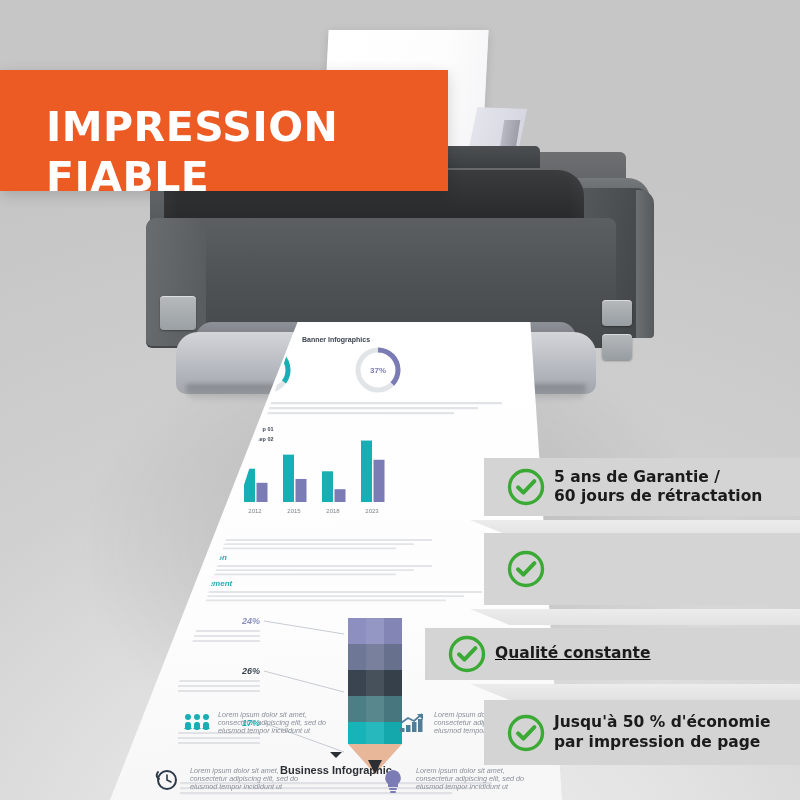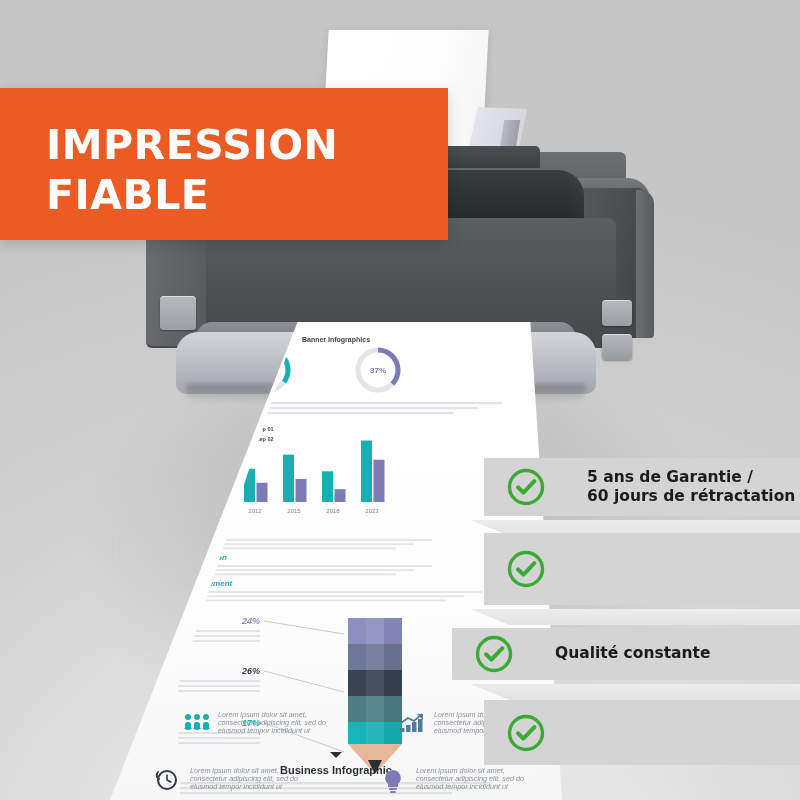--- a/index.html
+++ b/index.html
@@ -69,27 +69,27 @@
     background:linear-gradient(180deg,rgba(90,92,96,.45),rgba(90,92,96,0));
     border-radius:0 0 14px 14px;filter:blur(2px);}
   
   .sheet{position:absolute;left:110px;top:322px;width:452px;height:478px;
     background:linear-gradient(178deg,#ffffff 0%,#fdfdfd 60%,#f6f6f7 100%);
     clip-path:polygon(41.5% 0%, 93% 0%, 100% 100%, 0% 100%);
     box-shadow:0 0 24px rgba(0,0,0,.10);}
   .sheet-inner{position:absolute;left:110px;top:322px;width:452px;height:570px;
     clip-path:polygon(41.5% 0%, 93% 0%, 100% 100%, 0% 100%);overflow:hidden;}
   
-  .banner{position:absolute;left:0;top:70px;width:448px;height:152px;background:#ec5b23;
-    box-shadow:0 4px 14px rgba(0,0,0,.16);margin-top:18px;}
+  .banner{position:absolute;left:0;top:70px;width:448px;height:121px;background:#ec5b23;
+    box-shadow:0 4px 14px rgba(0,0,0,.16);}
   .banner h1{margin:0;position:absolute;left:46px;top:32px;color:#fff;
     font-size:41px;line-height:50px;font-weight:bold;letter-spacing:.5px;
     font-family:"DejaVu Sans",sans-serif;white-space:pre-line;}
   
-  .fb{position:absolute;right:0;background:#d4d4d4;display:flex;align-items:center;gap:33px;}
+  .fb{position:absolute;right:0;background:#d4d4d4;display:flex;align-items:center;}
   .fb-tail{position:absolute;background:linear-gradient(180deg,#ececec,#e2e2e2);}
   .fb-txt{color:#1b1b1b;font-weight:bold;font-size:15.5px;line-height:19.5px;
     font-family:"DejaVu Sans",sans-serif;white-space:pre-line;margin-left:8px;}
   .chk{width:40px;height:40px;flex:0 0 40px;margin-left:22px;}
 </style>
 </head>
 <body>
 
 <div id="stage">
 
@@ -263,29 +263,31 @@
 60 jours de rétractation</div>
       </div>
       <div class="fb-tail" style="top: 520px; right: 0px; height: 16px; width: 330px; clip-path: polygon(12% 100%, 100% 100%, 100% 0%, 0% 0%);"></div>
       <div class="fb" style="top: 533px; height: 72px; width: 316px; background: rgb(212, 212, 212);">
         <svg class="chk" viewBox="0 0 40 40">
           <circle cx="20" cy="20" r="16.5" fill="none" stroke="#3AAA35" stroke-width="3.4"></circle>
           <path d="M12 20.3 L17.4 25.6 L28.4 14.2" fill="none" stroke="#3AAA35" stroke-width="4" stroke-linecap="round" stroke-linejoin="round"></path>
         </svg>
       </div>
       <div class="fb-tail" style="top: 609px; right: 0px; height: 16px; width: 330px; clip-path: polygon(12% 100%, 100% 100%, 100% 0%, 0% 0%);"></div>
-      <div class="fb" style="top: 628px; height: 52px; width: 348px; background: rgb(212, 212, 212);">
+      <div class="fb" style="top: 628px; height: 52px; width: 375px; background: rgb(212, 212, 212); text-decoration: underline;">
         <svg class="chk" viewBox="0 0 40 40">
           <circle cx="20" cy="20" r="16.5" fill="none" stroke="#3AAA35" stroke-width="3.4"></circle>
           <path d="M12 20.3 L17.4 25.6 L28.4 14.2" fill="none" stroke="#3AAA35" stroke-width="4" stroke-linecap="round" stroke-linejoin="round"></path>
         </svg>
         <div class="fb-txt">Qualité constante</div>
       </div>
       <div class="fb-tail" style="top: 684px; right: 0px; height: 16px; width: 330px; clip-path: polygon(12% 100%, 100% 100%, 100% 0%, 0% 0%);"></div>
       <div class="fb" style="top: 700px; height: 65px; width: 316px; background: rgb(212, 212, 212);">
         <svg class="chk" viewBox="0 0 40 40">
           <circle cx="20" cy="20" r="16.5" fill="none" stroke="#3AAA35" stroke-width="3.4"></circle>
           <path d="M12 20.3 L17.4 25.6 L28.4 14.2" fill="none" stroke="#3AAA35" stroke-width="4" stroke-linecap="round" stroke-linejoin="round"></path>
         </svg>
+        <div class="fb-txt">Jusqu'à 50 % d'économie
+par impression de page</div>
       </div>
     </div>
 
 </div>
 
 </body></html>

